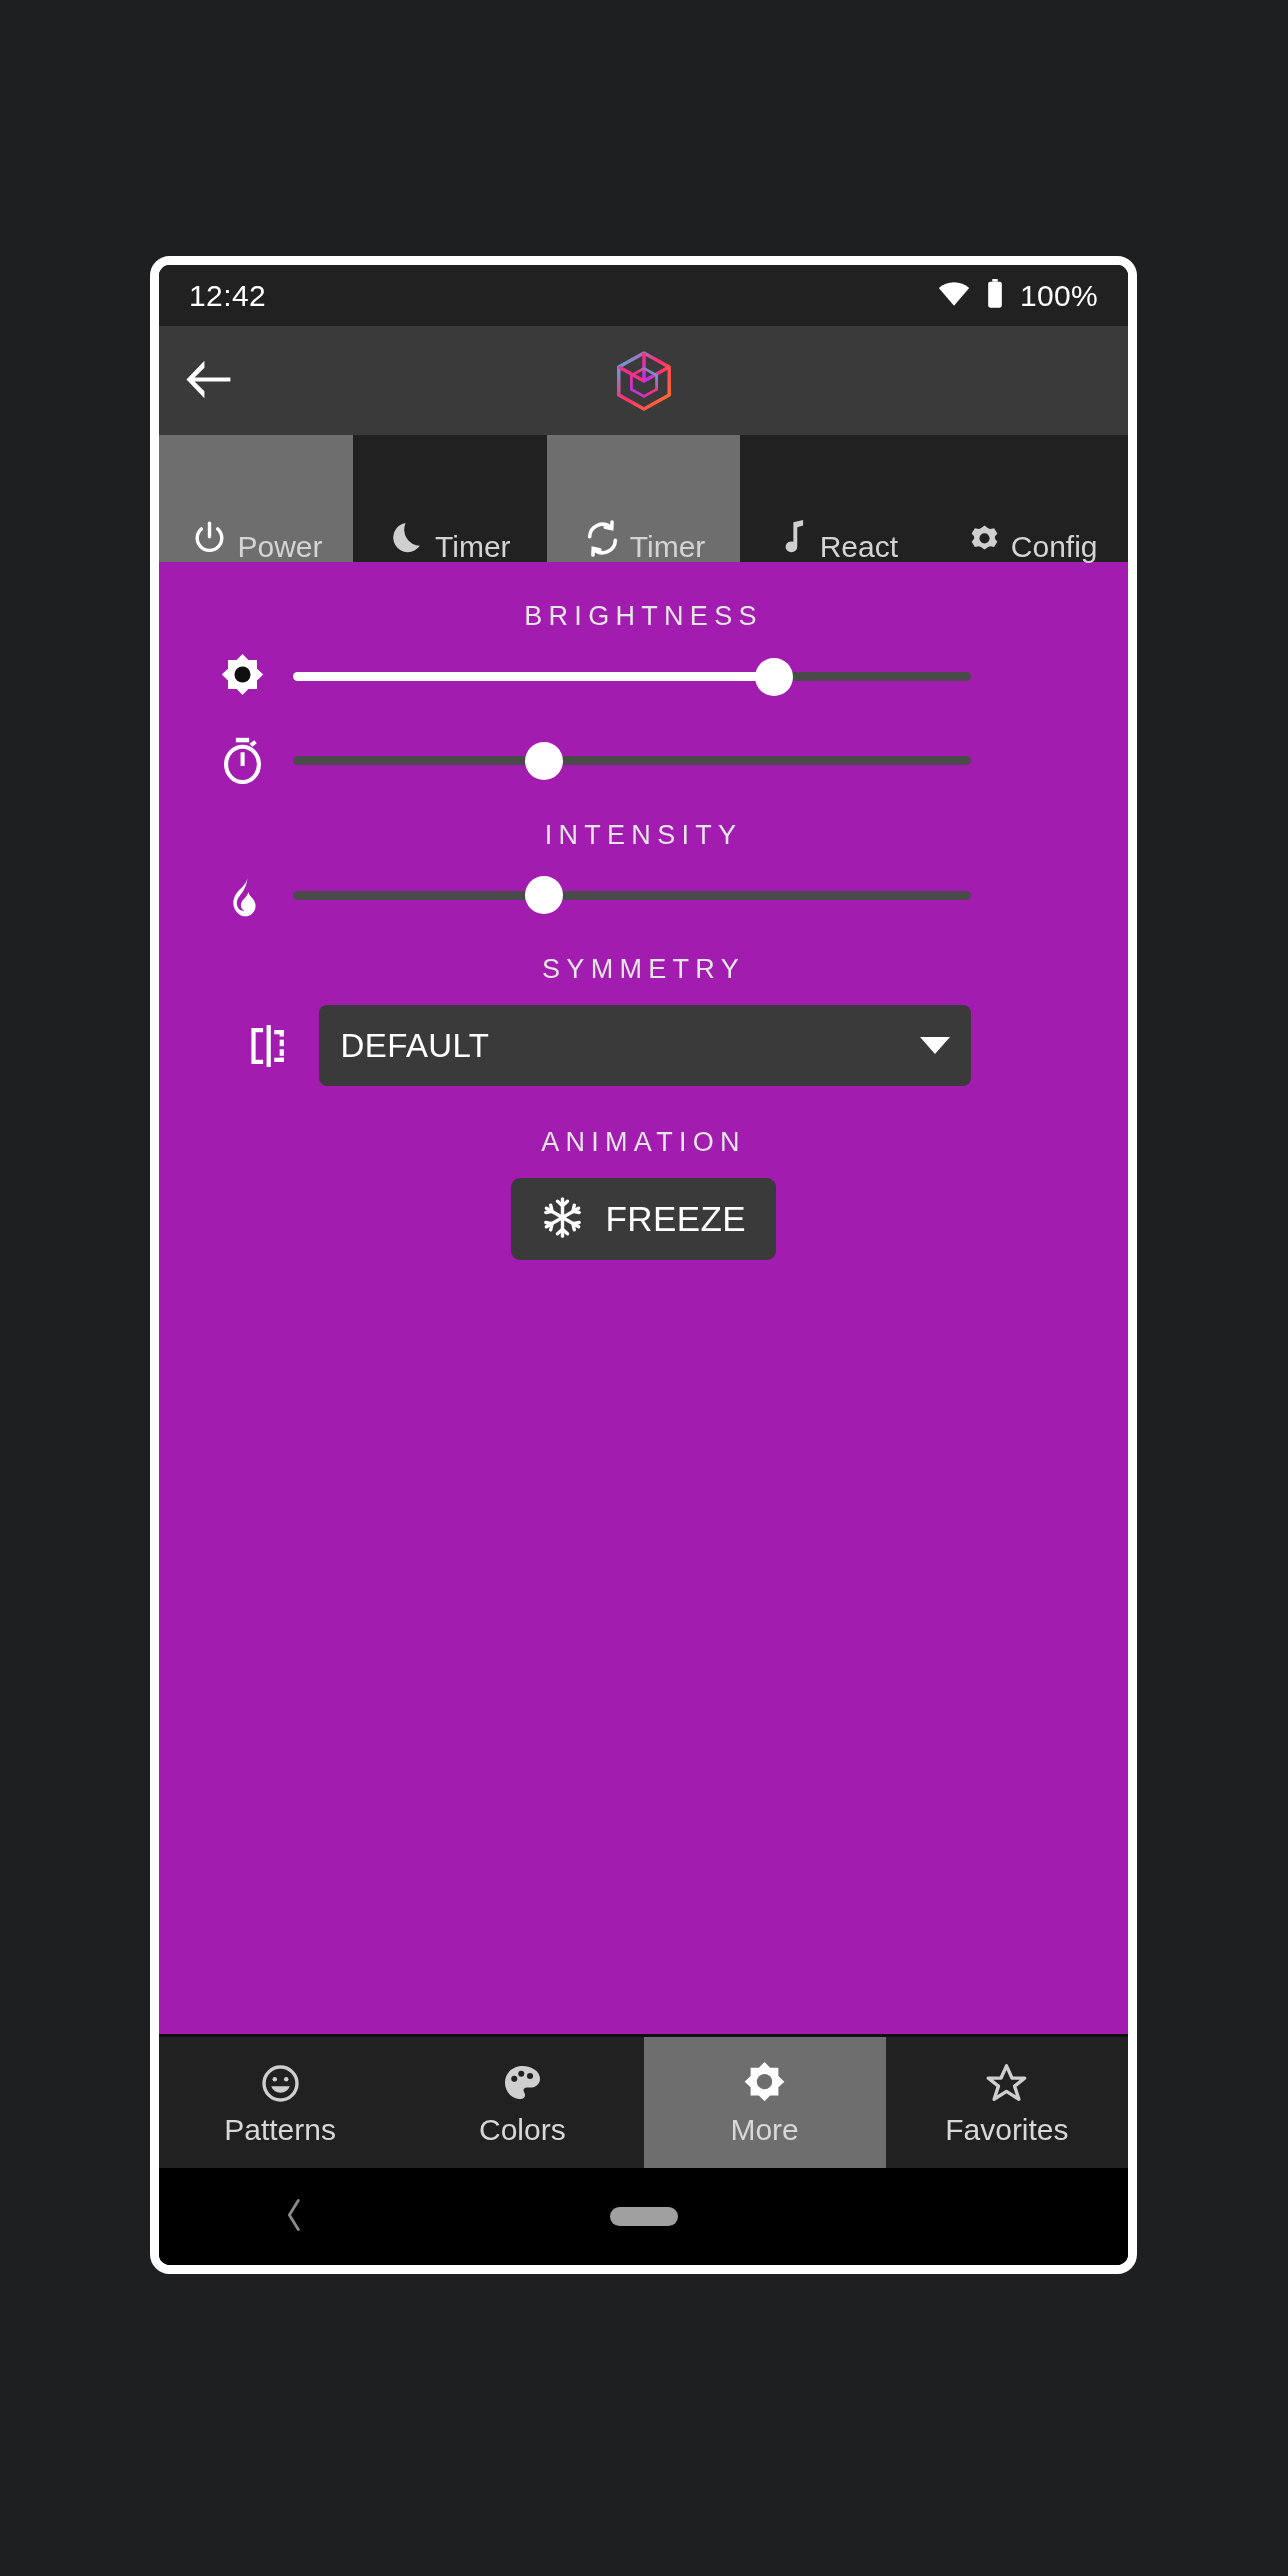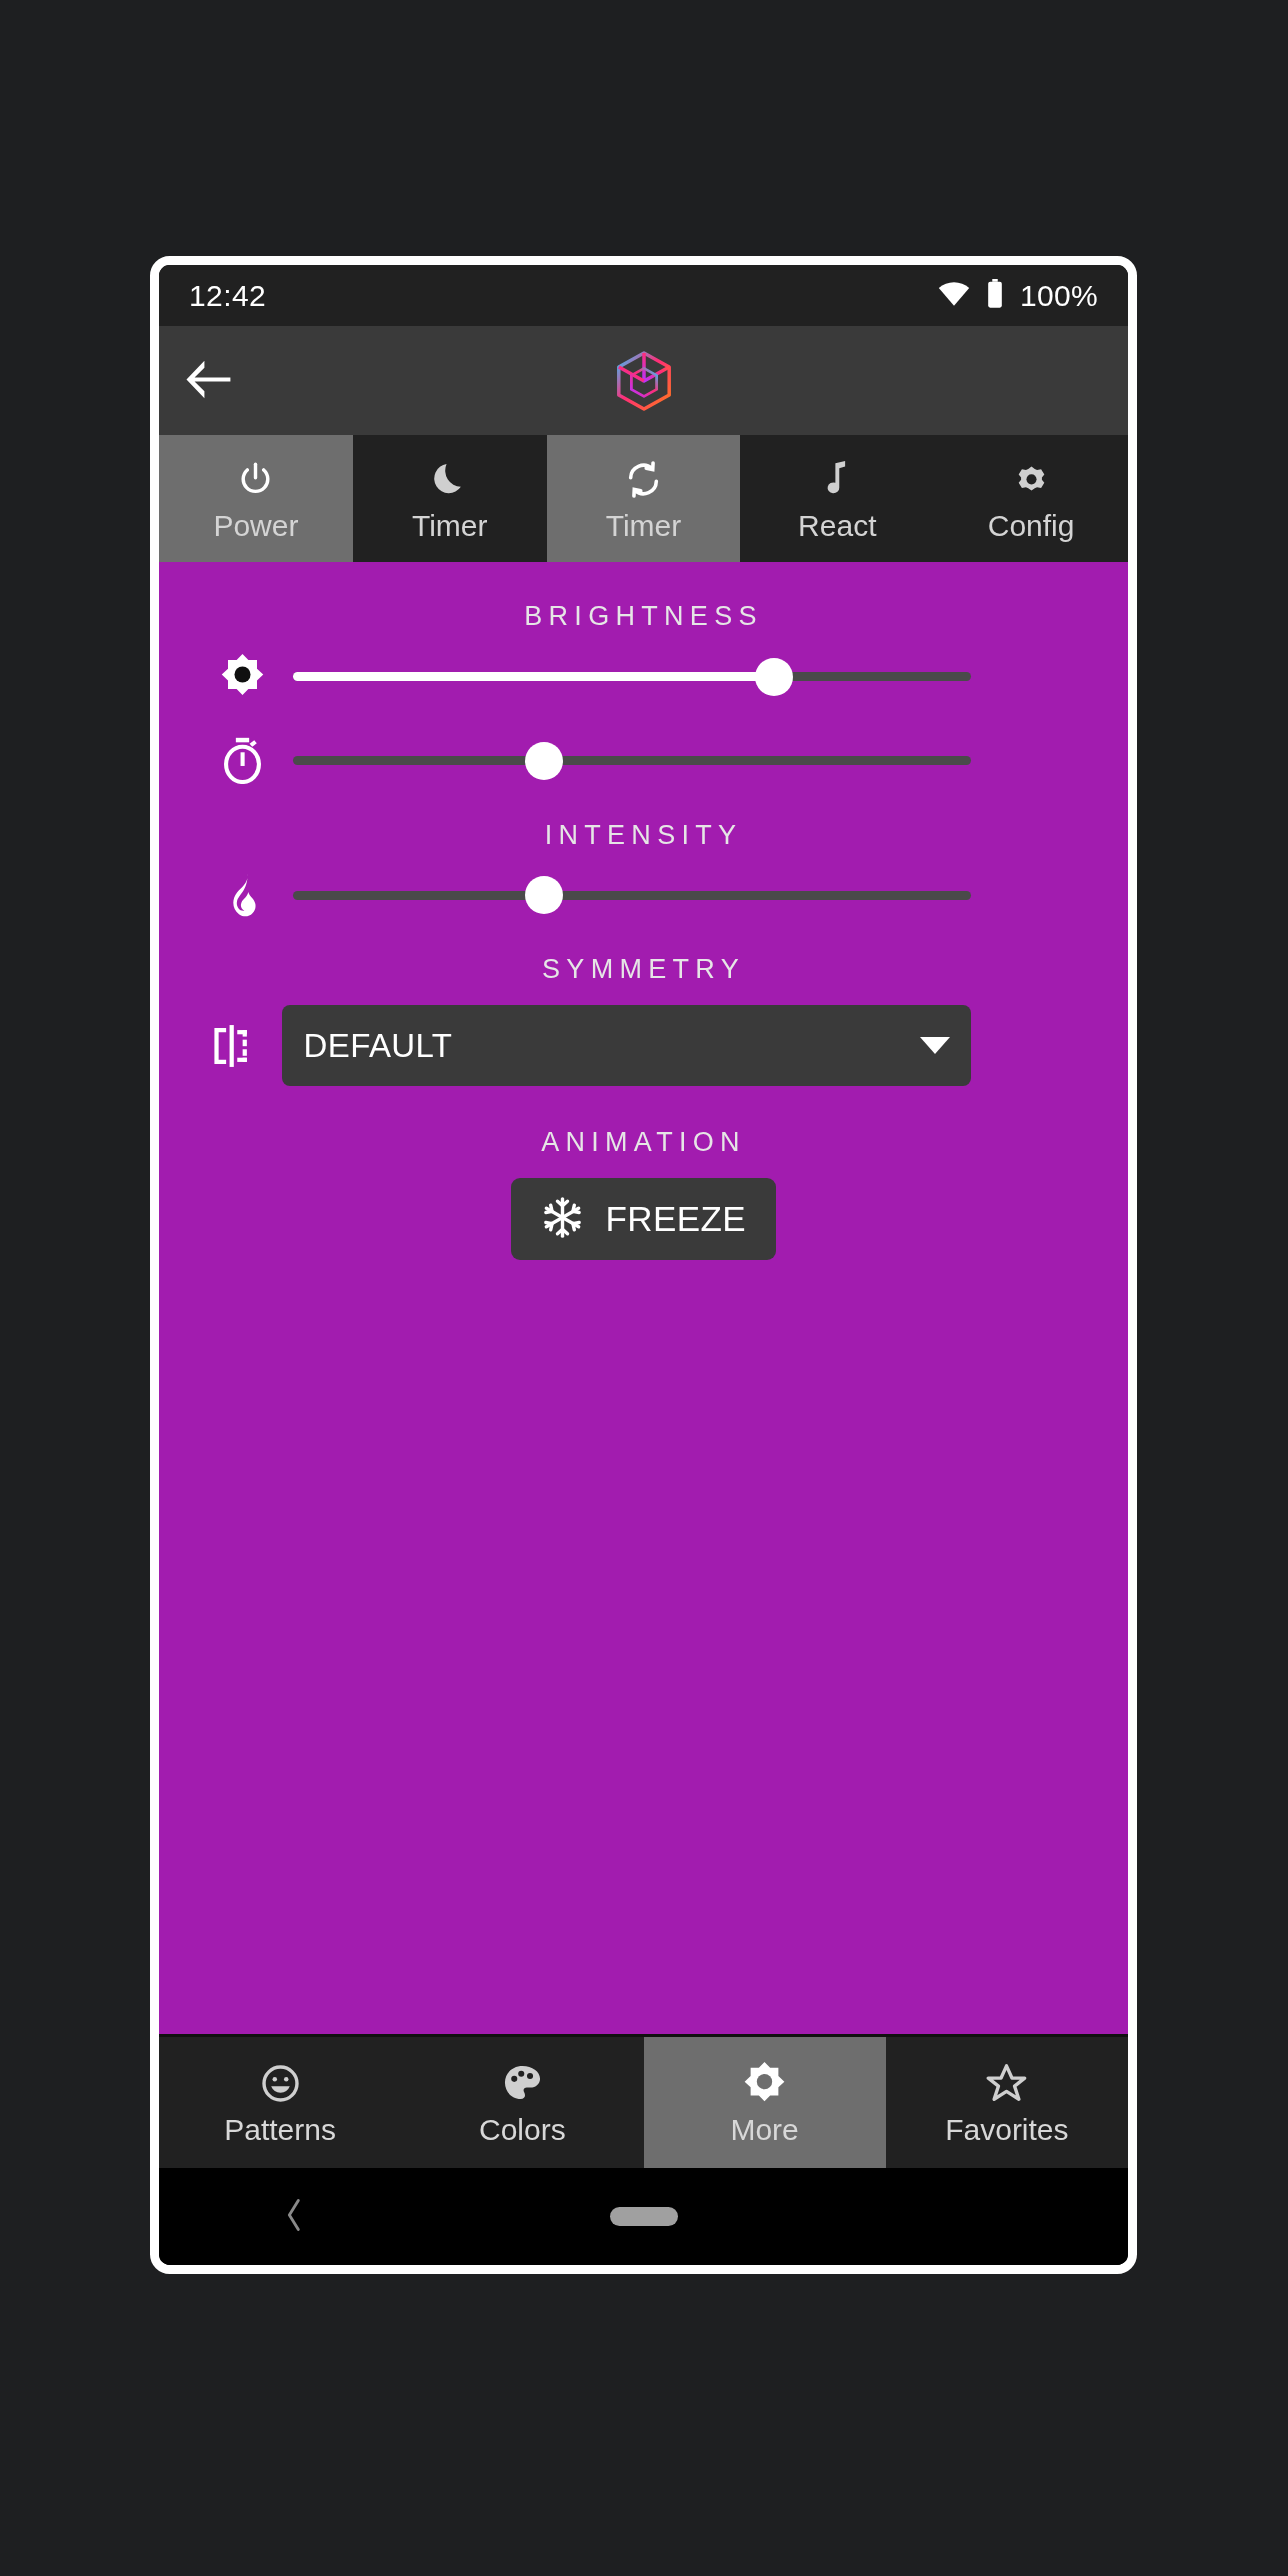--- a/index.html
+++ b/index.html
@@ -74,22 +74,22 @@
   
   #tab-bar {
     height: 127px;
     background: #212121;
     display: flex;
     flex: 0 0 auto;
   }
   .tab {
     flex: 1 1 0;
     display: flex;
-    flex-direction: column;
-    align-items: center;
+    flex-direction: row;
+    align-items: flex-end;
     justify-content: center;
     gap: 7.2px;
     cursor: pointer;
     background: #212121;
     position: relative;
   }
   .tab.selected { background: #6e6e6e; }
   .tab-icon {
     height: 47px;
     display: flex; align-items: center; justify-content: center;
@@ -157,21 +157,21 @@
     border-radius: 50%;
     background: #ffffff;
     transform: translateX(-50%);
     cursor: grab;
   }
 
   
   #symmetry-row {
     display: flex;
     align-items: center;
-    padding: 0 32px 0 37px;
+    padding: 0 32px 0 74px;
     margin-bottom: 41px;
   }
   #symmetry-select {
     flex: 1 1 auto;
     margin-left: 16px;
     margin-right: 125px;
     height: 81px;
     background: #3a3a3a;
     border-radius: 8px;
     display: flex;

